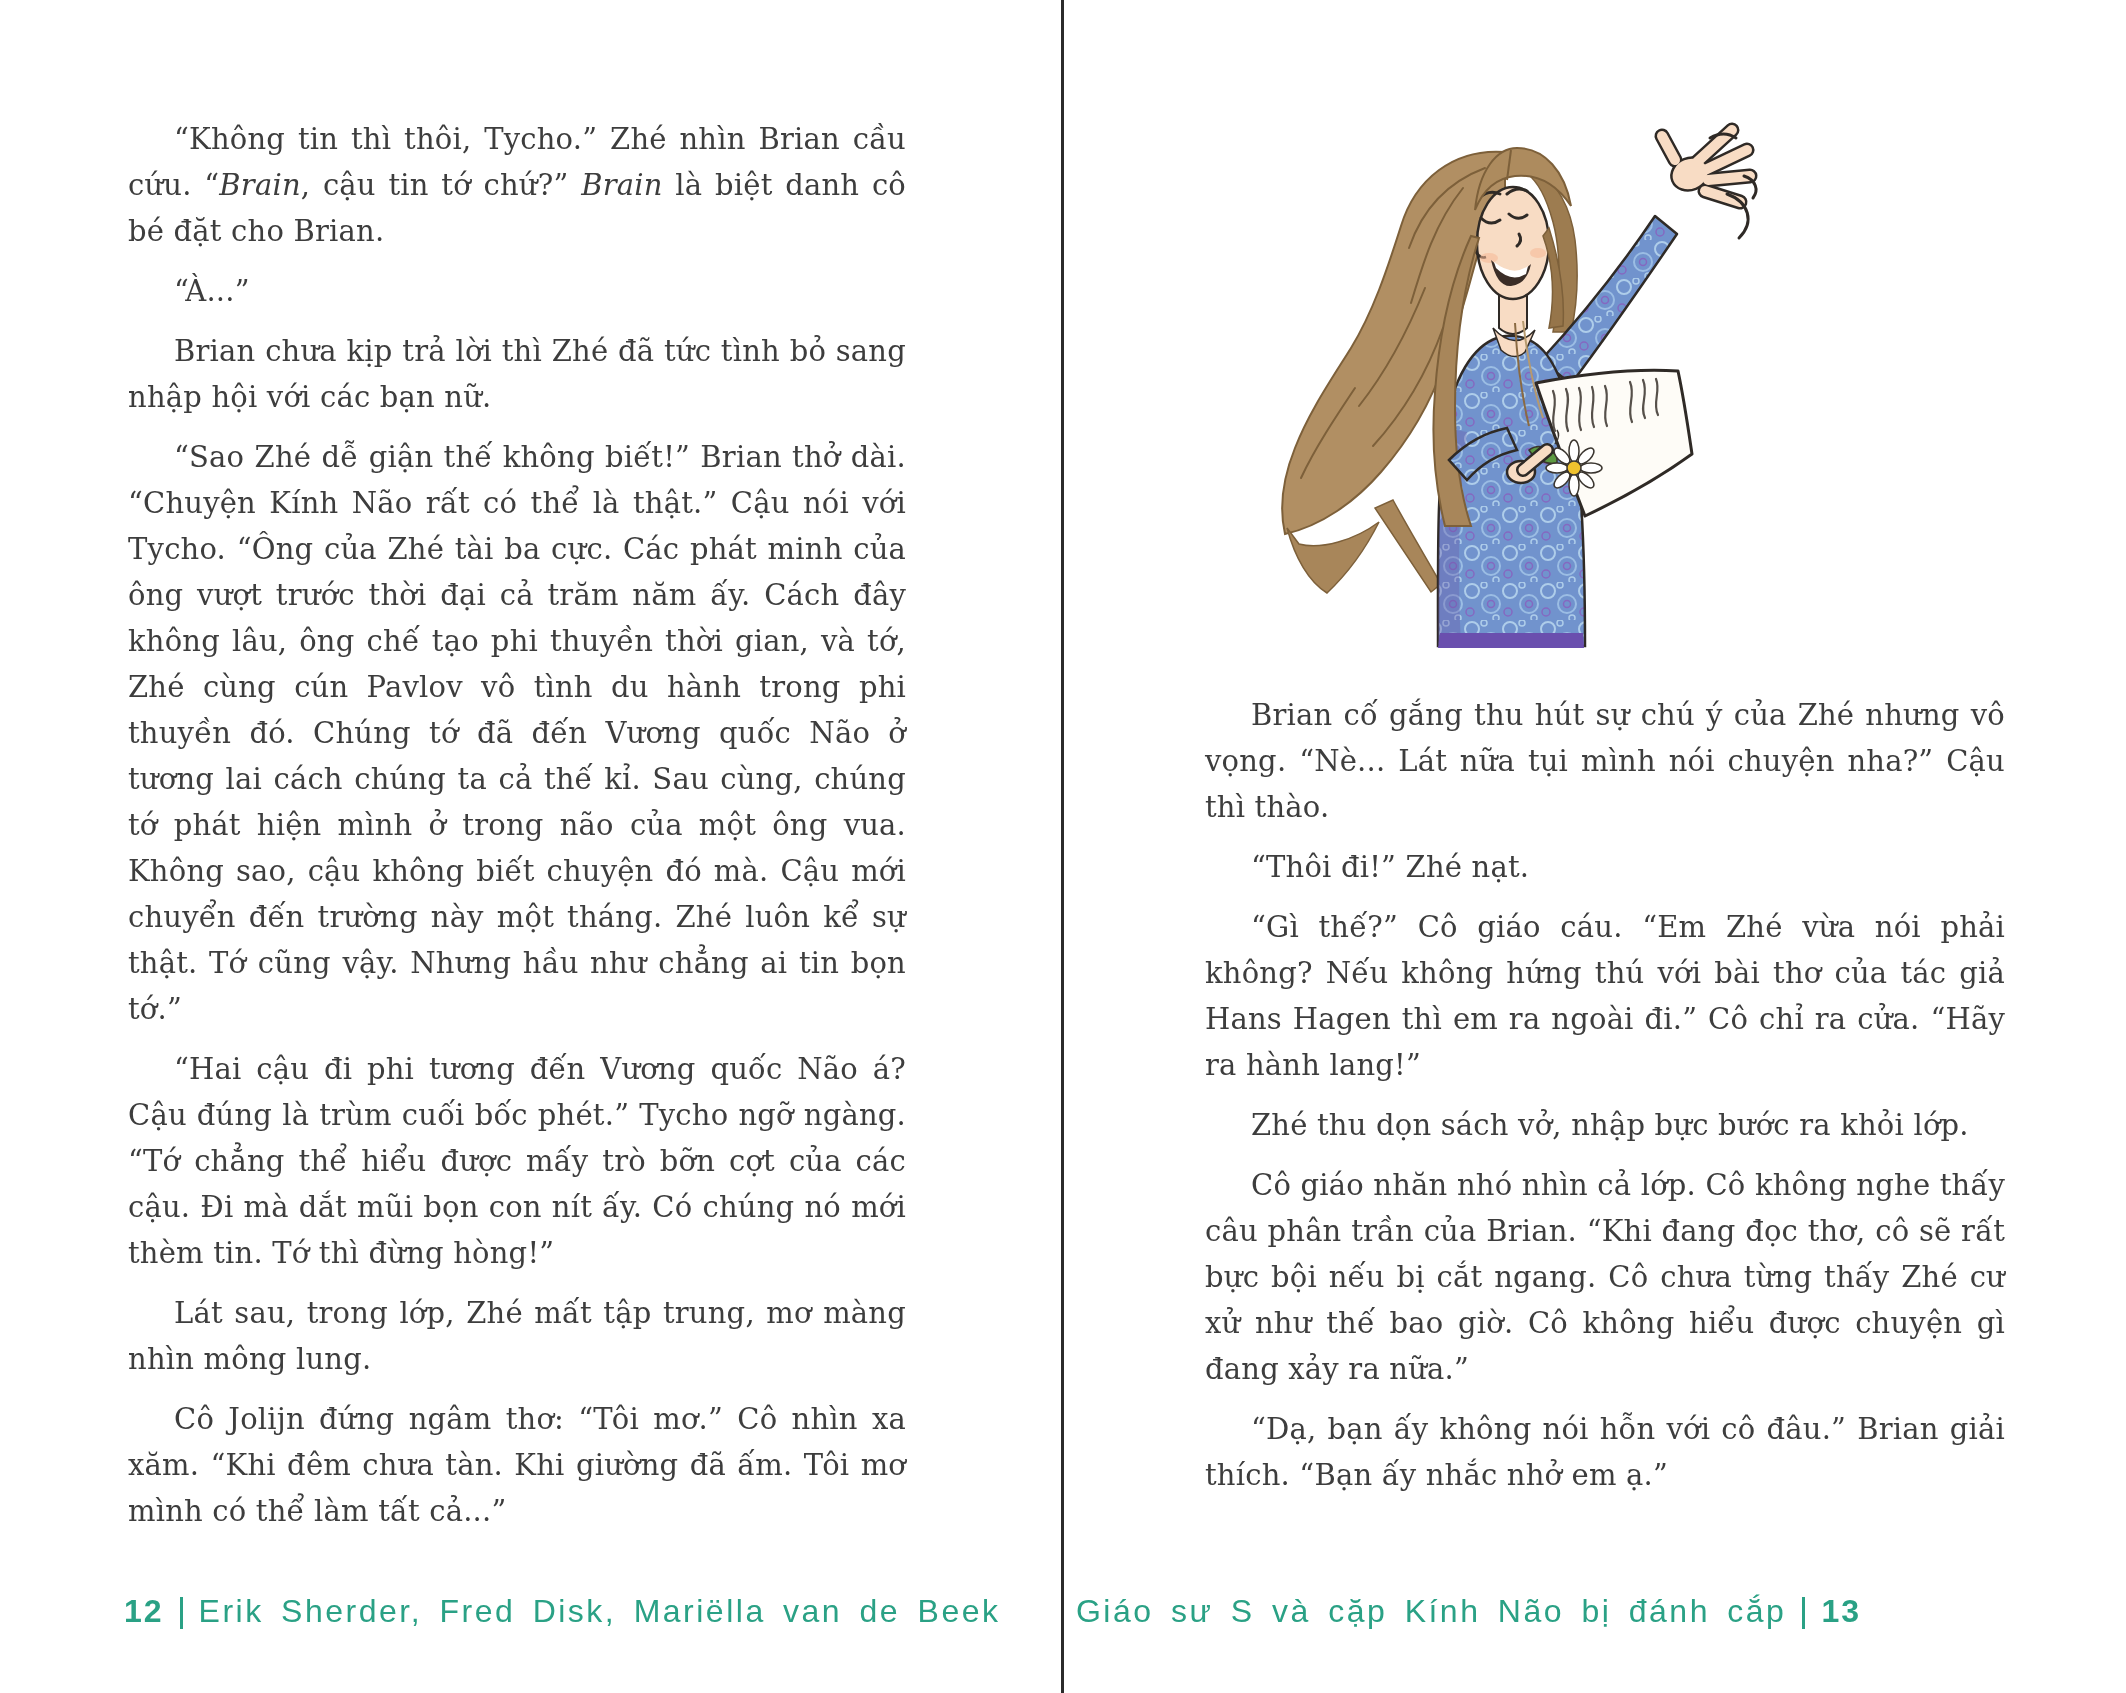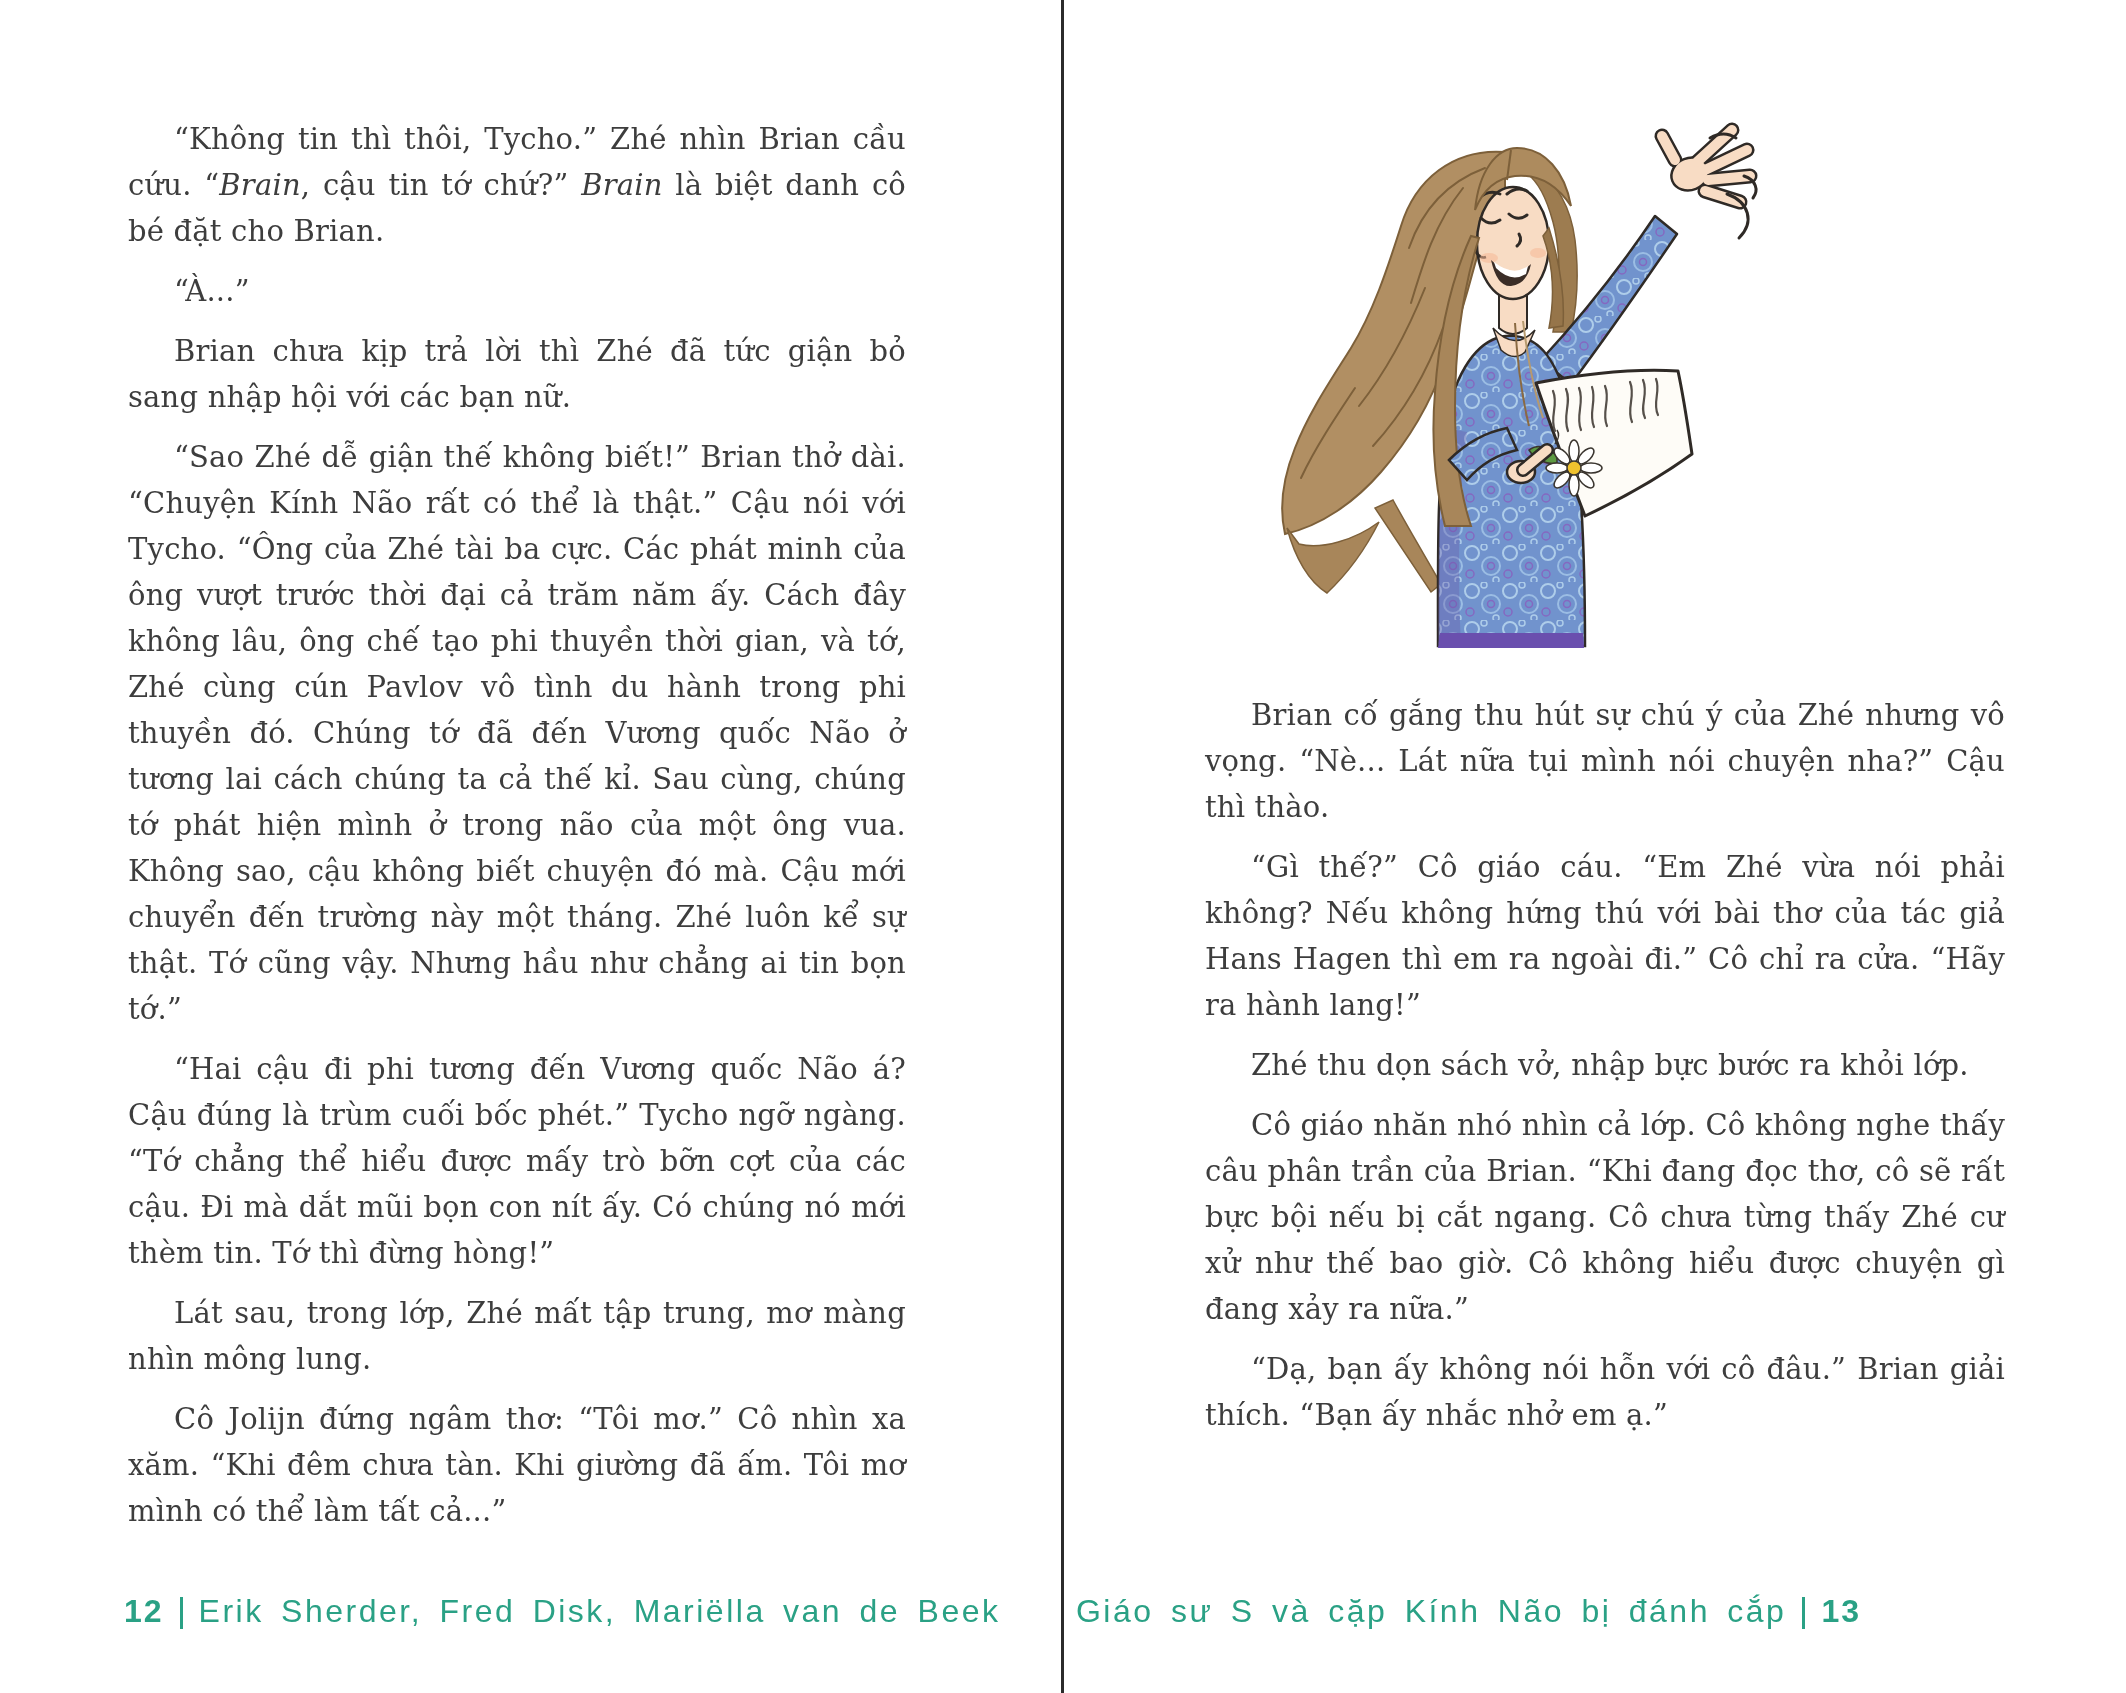--- a/index.html
+++ b/index.html
@@ -40,21 +40,21 @@
 </style>
 </head>
 <body>
 
 <div class="sheet">
 
   <div class="page page-left">
     <div class="textblock textblock-left">
         <p class="para"><span>“Không tin thì thôi, Tycho.” Zhé nhìn Brian cầu cứu. “</span><em>Brain</em><span>, cậu tin tớ chứ?” </span><em>Brain</em><span> là biệt danh cô bé đặt cho Brian.</span></p>
         <p class="para"><span>“À...”</span></p>
-        <p class="para"><span>Brian chưa kịp trả lời thì Zhé đã tức giận bỏ sang nhập hội với các bạn nữ.</span></p>
+        <p class="para"><span>Brian chưa kịp trả lời thì Zhé đã tức tình bỏ sang nhập hội với các bạn nữ.</span></p>
         <p class="para"><span>“Sao Zhé dễ giận thế không biết!” Brian thở dài. “Chuyện Kính Não rất có thể là thật.” Cậu nói với Tycho. “Ông của Zhé tài ba cực. Các phát minh của ông vượt trước thời đại cả trăm năm ấy. Cách đây không lâu, ông chế tạo phi thuyền thời gian, và tớ, Zhé cùng cún Pavlov vô tình du hành trong phi thuyền đó. Chúng tớ đã đến Vương quốc Não ở tương lai cách chúng ta cả thế kỉ. Sau cùng, chúng tớ phát hiện mình ở trong não của một ông vua. Không sao, cậu không biết chuyện đó mà. Cậu mới chuyển đến trường này một tháng. Zhé luôn kể sự thật. Tớ cũng vậy. Nhưng hầu như chẳng ai tin bọn tớ.”</span></p>
         <p class="para"><span>“Hai cậu đi phi tương đến Vương quốc Não á? Cậu đúng là trùm cuối bốc phét.” Tycho ngỡ ngàng. “Tớ chẳng thể hiểu được mấy trò bỡn cợt của các cậu. Đi mà dắt mũi bọn con nít ấy. Có chúng nó mới thèm tin. Tớ thì đừng hòng!”</span></p>
         <p class="para"><span>Lát sau, trong lớp, Zhé mất tập trung, mơ màng nhìn mông lung.</span></p>
         <p class="para"><span>Cô Jolijn đứng ngâm thơ: “Tôi mơ.” Cô nhìn xa xăm. “Khi đêm chưa tàn. Khi giường đã ấm. Tôi mơ mình có thể làm tất cả...”</span></p>
       </div>
 
     <div class="footer footer-left">
       <span class="page-num">12</span><span class="foot-sep"></span><span class="foot-text">Erik Sherder, Fred Disk, Mariëlla van de Beek</span>
     </div>
   </div>
@@ -184,20 +184,21 @@
         </g>
 
         <ellipse cx="286" cy="384" rx="14" ry="11" fill="#f8dcc4" stroke="#2f2a26" stroke-width="2.5"></ellipse>
         <path d="M288 382 L312 362" stroke="#2f2a26" stroke-width="14" stroke-linecap="round"></path>
         <path d="M288 382 L312 362" stroke="#f8dcc4" stroke-width="9" stroke-linecap="round"></path>
       </svg>
     </div>
 
     <div class="textblock textblock-right">
         <p class="para"><span>Brian cố gắng thu hút sự chú ý của Zhé nhưng vô vọng. “Nè... Lát nữa tụi mình nói chuyện nha?” Cậu thì thào.</span></p>
+        <p class="para"><span>“Thôi đi!” Zhé nạt.</span></p>
         <p class="para"><span>“Gì thế?” Cô giáo cáu. “Em Zhé vừa nói phải không? Nếu không hứng thú với bài thơ của tác giả Hans Hagen thì em ra ngoài đi.” Cô chỉ ra cửa. “Hãy ra hành lang!”</span></p>
         <p class="para"><span>Zhé thu dọn sách vở, nhập bực bước ra khỏi lớp.</span></p>
         <p class="para"><span>Cô giáo nhăn nhó nhìn cả lớp. Cô không nghe thấy câu phân trần của Brian. “Khi đang đọc thơ, cô sẽ rất bực bội nếu bị cắt ngang. Cô chưa từng thấy Zhé cư xử như thế bao giờ. Cô không hiểu được chuyện gì đang xảy ra nữa.”</span></p>
         <p class="para"><span>“Dạ, bạn ấy không nói hỗn với cô đâu.” Brian giải thích. “Bạn ấy nhắc nhở em ạ.”</span></p>
       </div>
 
     <div class="footer footer-right">
       <span class="foot-text">Giáo sư S và cặp Kính Não bị đánh cắp</span><span class="foot-sep"></span><span class="page-num">13</span>
     </div>
   </div>

